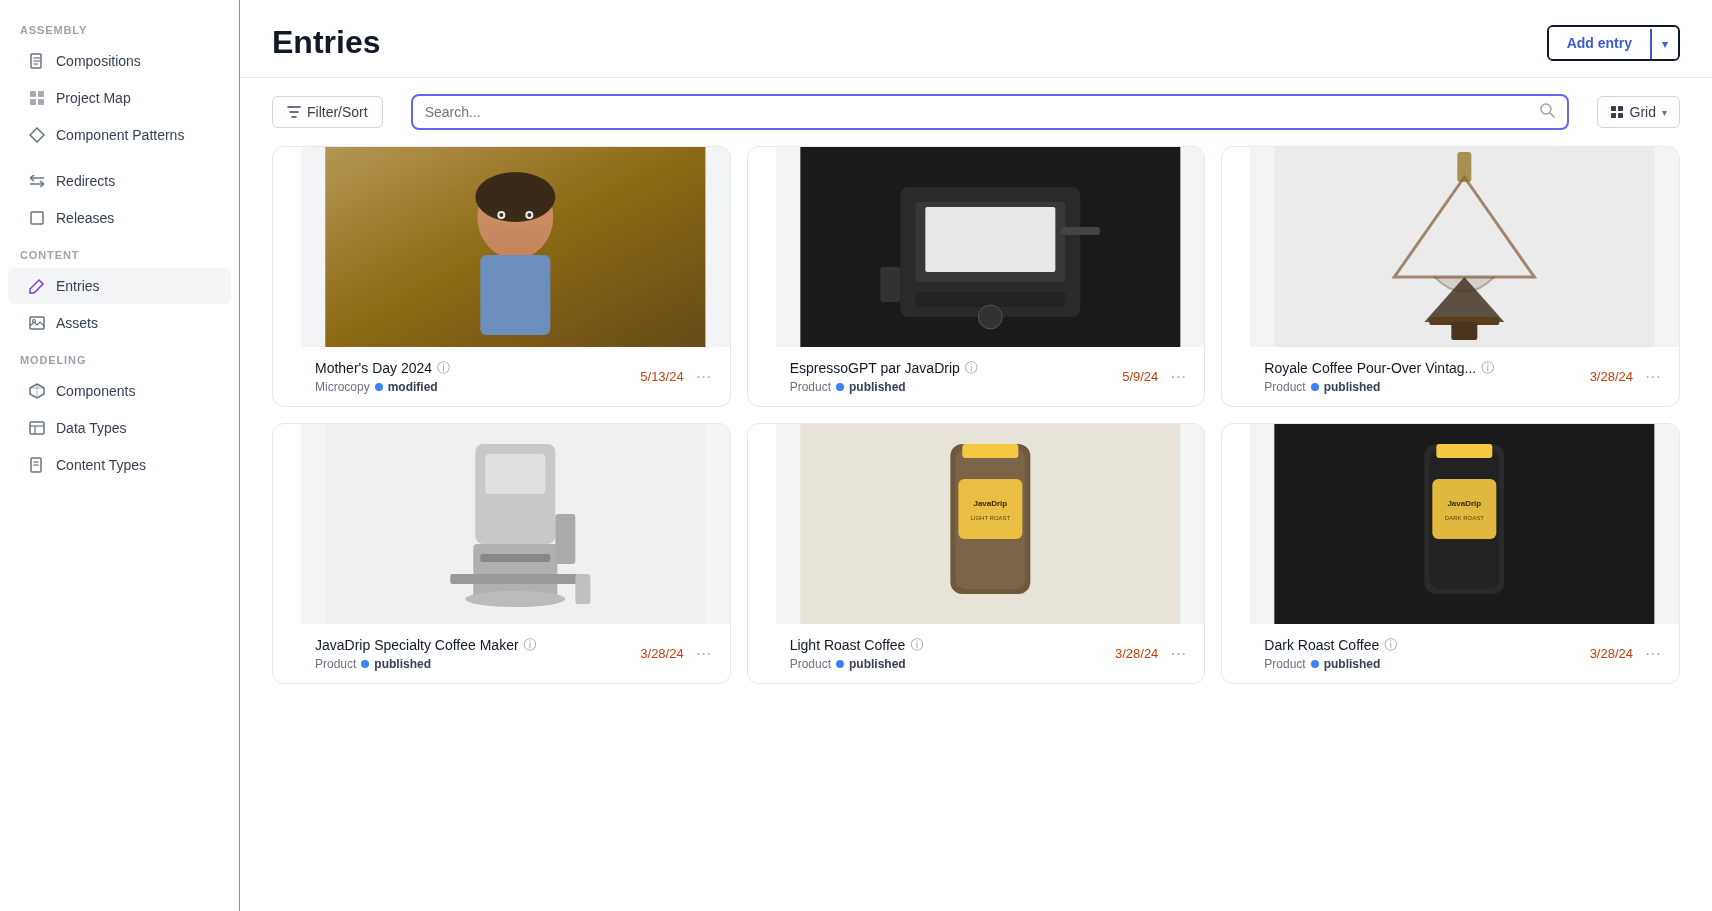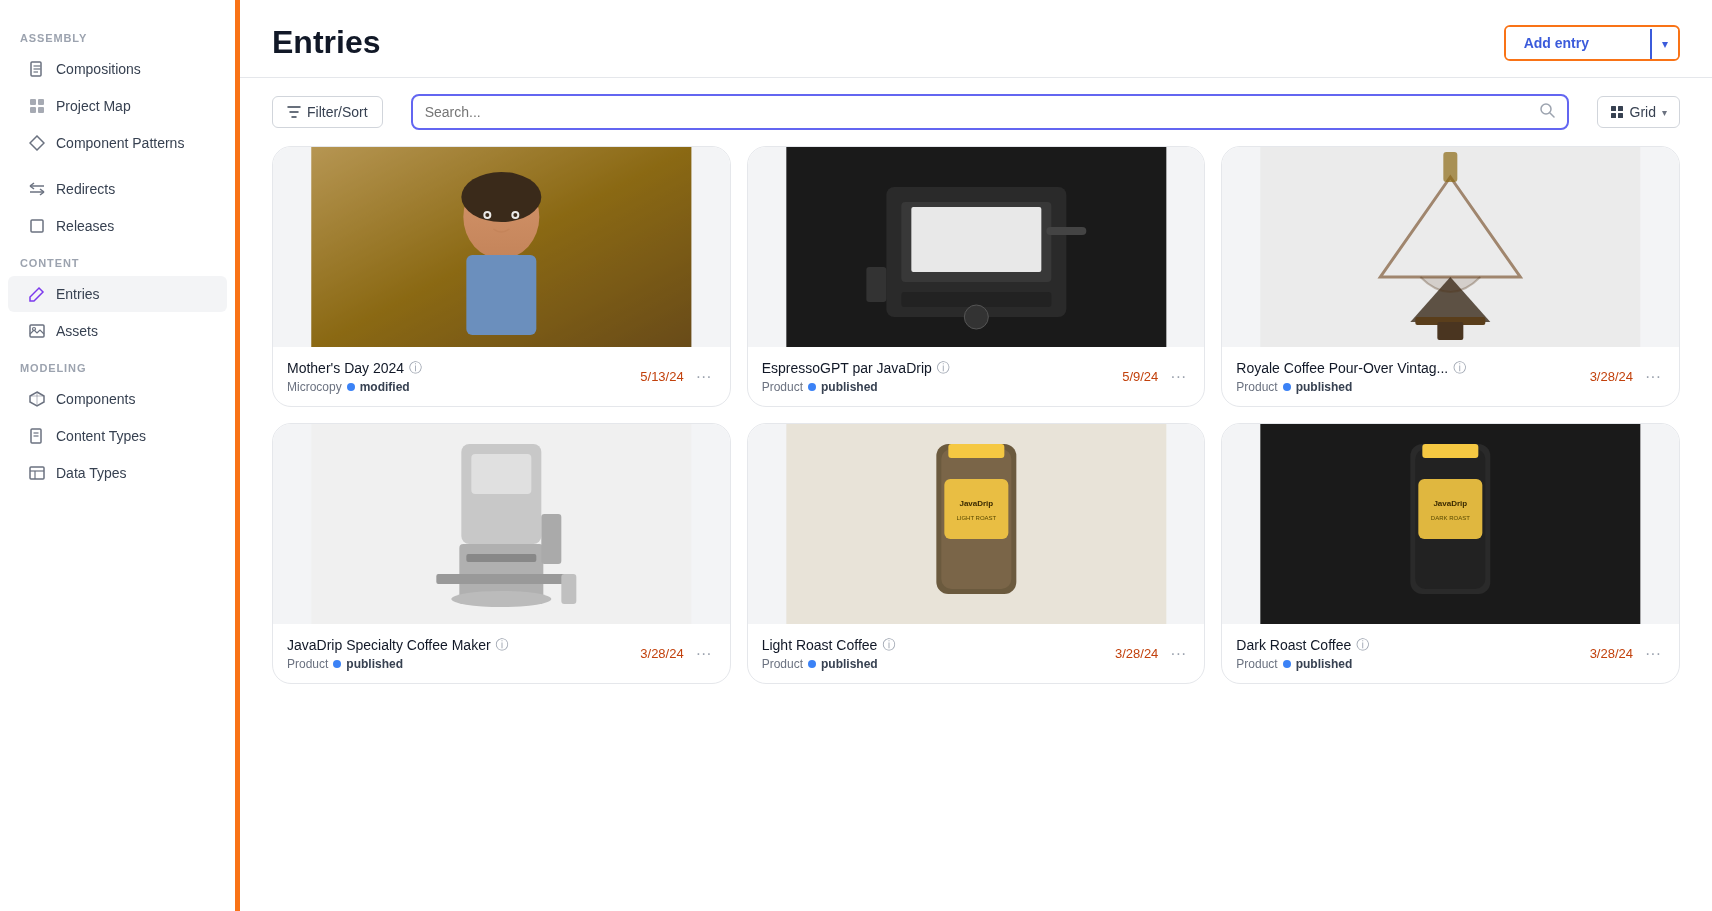--- a/index.html
+++ b/index.html
@@ -2,22 +2,22 @@
 <html><head>
   <meta charset="utf-8">
   <style>
     * { box-sizing: border-box; margin: 0; padding: 0; }
     body { font-family: -apple-system, BlinkMacSystemFont, 'Segoe UI', sans-serif; background: #fff; display: flex; height: 100vh; overflow: hidden; }
 
     
     .sidebar {
       width: 240px;
       min-width: 240px;
-      border-right: 5px solid #f97316;
-      padding: 20px 0;
+      border-right: 1px solid #f97316;
+      padding: 12px 0;
       overflow-y: auto;
       background: #fff;
     }
     .sidebar-section-label {
       font-size: 11px;
       font-weight: 600;
       color: #9ca3af;
       letter-spacing: 0.08em;
       padding: 12px 20px 6px 20px;
       text-transform: uppercase;
@@ -52,24 +52,23 @@
       border-bottom: 1px solid #e5e7eb;
     }
     .page-title {
       font-size: 32px;
       font-weight: 700;
       color: #111827;
     }
     .add-entry-btn-group {
       display: flex;
       align-items: flex-end;
-      border: 2px solid #f97316;
+      border: 2px solid #0f172a;
       border-radius: 6px;
       overflow: hidden;
-      gap: 43px;
     }
     .add-entry-btn {
       background: #fff;
       color: #3b5bdb;
       border: none;
       padding: 8px 18px;
       font-size: 14px;
       font-weight: 600;
       cursor: pointer;
     }
@@ -138,24 +137,25 @@
       flex: 1;
       overflow-y: auto;
       padding: 0 32px 32px 32px;
       display: grid;
       grid-template-columns: repeat(3, 1fr);
       gap: 16px;
       align-content: start;
     }
     .entry-card {
       border: 1px solid #e5e7eb;
-      border-radius: 19px;
+      border-radius: 12px;
       overflow: hidden;
       cursor: pointer;
       background: #fff;
+      padding-left: 28px;
     }
     .card-image-placeholder {
       width: 100%;
       height: 200px;
       background: #f3f4f6;
       display: flex;
       align-items: center;
       justify-content: center;
     }
     .card-footer {
@@ -262,36 +262,36 @@
           <polygon points="8,1 15,5 15,11 8,15 1,11 1,5" stroke="currentColor" stroke-width="1.5" fill="none"></polygon>
           <line x1="8" y1="1" x2="8" y2="15" stroke="currentColor" stroke-width="1" opacity="0.5"></line>
           <line x1="1" y1="5" x2="15" y2="5" stroke="currentColor" stroke-width="1" opacity="0.5"></line>
         </svg>
     </span>
     <span>Components</span>
   </div>
   <div class="sidebar-item">
     <span class="sidebar-icon">
       <svg width="16" height="16" viewBox="0 0 16 16" fill="none">
+          <rect x="1" y="2" width="14" height="12" rx="1" stroke="currentColor" stroke-width="1.5"></rect>
+          <line x1="1" y1="6" x2="15" y2="6" stroke="currentColor" stroke-width="1.2"></line>
+          <line x1="6" y1="6" x2="6" y2="14" stroke="currentColor" stroke-width="1.2"></line>
+        </svg>
+    </span>
+    <span>Data Types</span>
+  </div>
+  <div class="sidebar-item">
+    <span class="sidebar-icon">
+      <svg width="16" height="16" viewBox="0 0 16 16" fill="none">
           <rect x="2" y="1" width="10" height="14" rx="1" stroke="currentColor" stroke-width="1.5"></rect>
           <line x1="4.5" y1="5" x2="9.5" y2="5" stroke="currentColor" stroke-width="1.2"></line>
           <line x1="4.5" y1="8" x2="9.5" y2="8" stroke="currentColor" stroke-width="1.2"></line>
         </svg>
     </span>
     <span>Content Types</span>
-  </div>
-  <div class="sidebar-item">
-    <span class="sidebar-icon">
-      <svg width="16" height="16" viewBox="0 0 16 16" fill="none">
-          <rect x="1" y="2" width="14" height="12" rx="1" stroke="currentColor" stroke-width="1.5"></rect>
-          <line x1="1" y1="6" x2="15" y2="6" stroke="currentColor" stroke-width="1.2"></line>
-          <line x1="6" y1="6" x2="6" y2="14" stroke="currentColor" stroke-width="1.2"></line>
-        </svg>
-    </span>
-    <span>Data Types</span>
   </div>
 </nav>
 
 <main class="main">
   <div class="main-header">
     <h1 class="page-title">Entries</h1>
     <div class="add-entry-btn-group">
       <button class="add-entry-btn">Add entry</button>
       <button class="add-entry-chevron">▾</button>
     </div>

